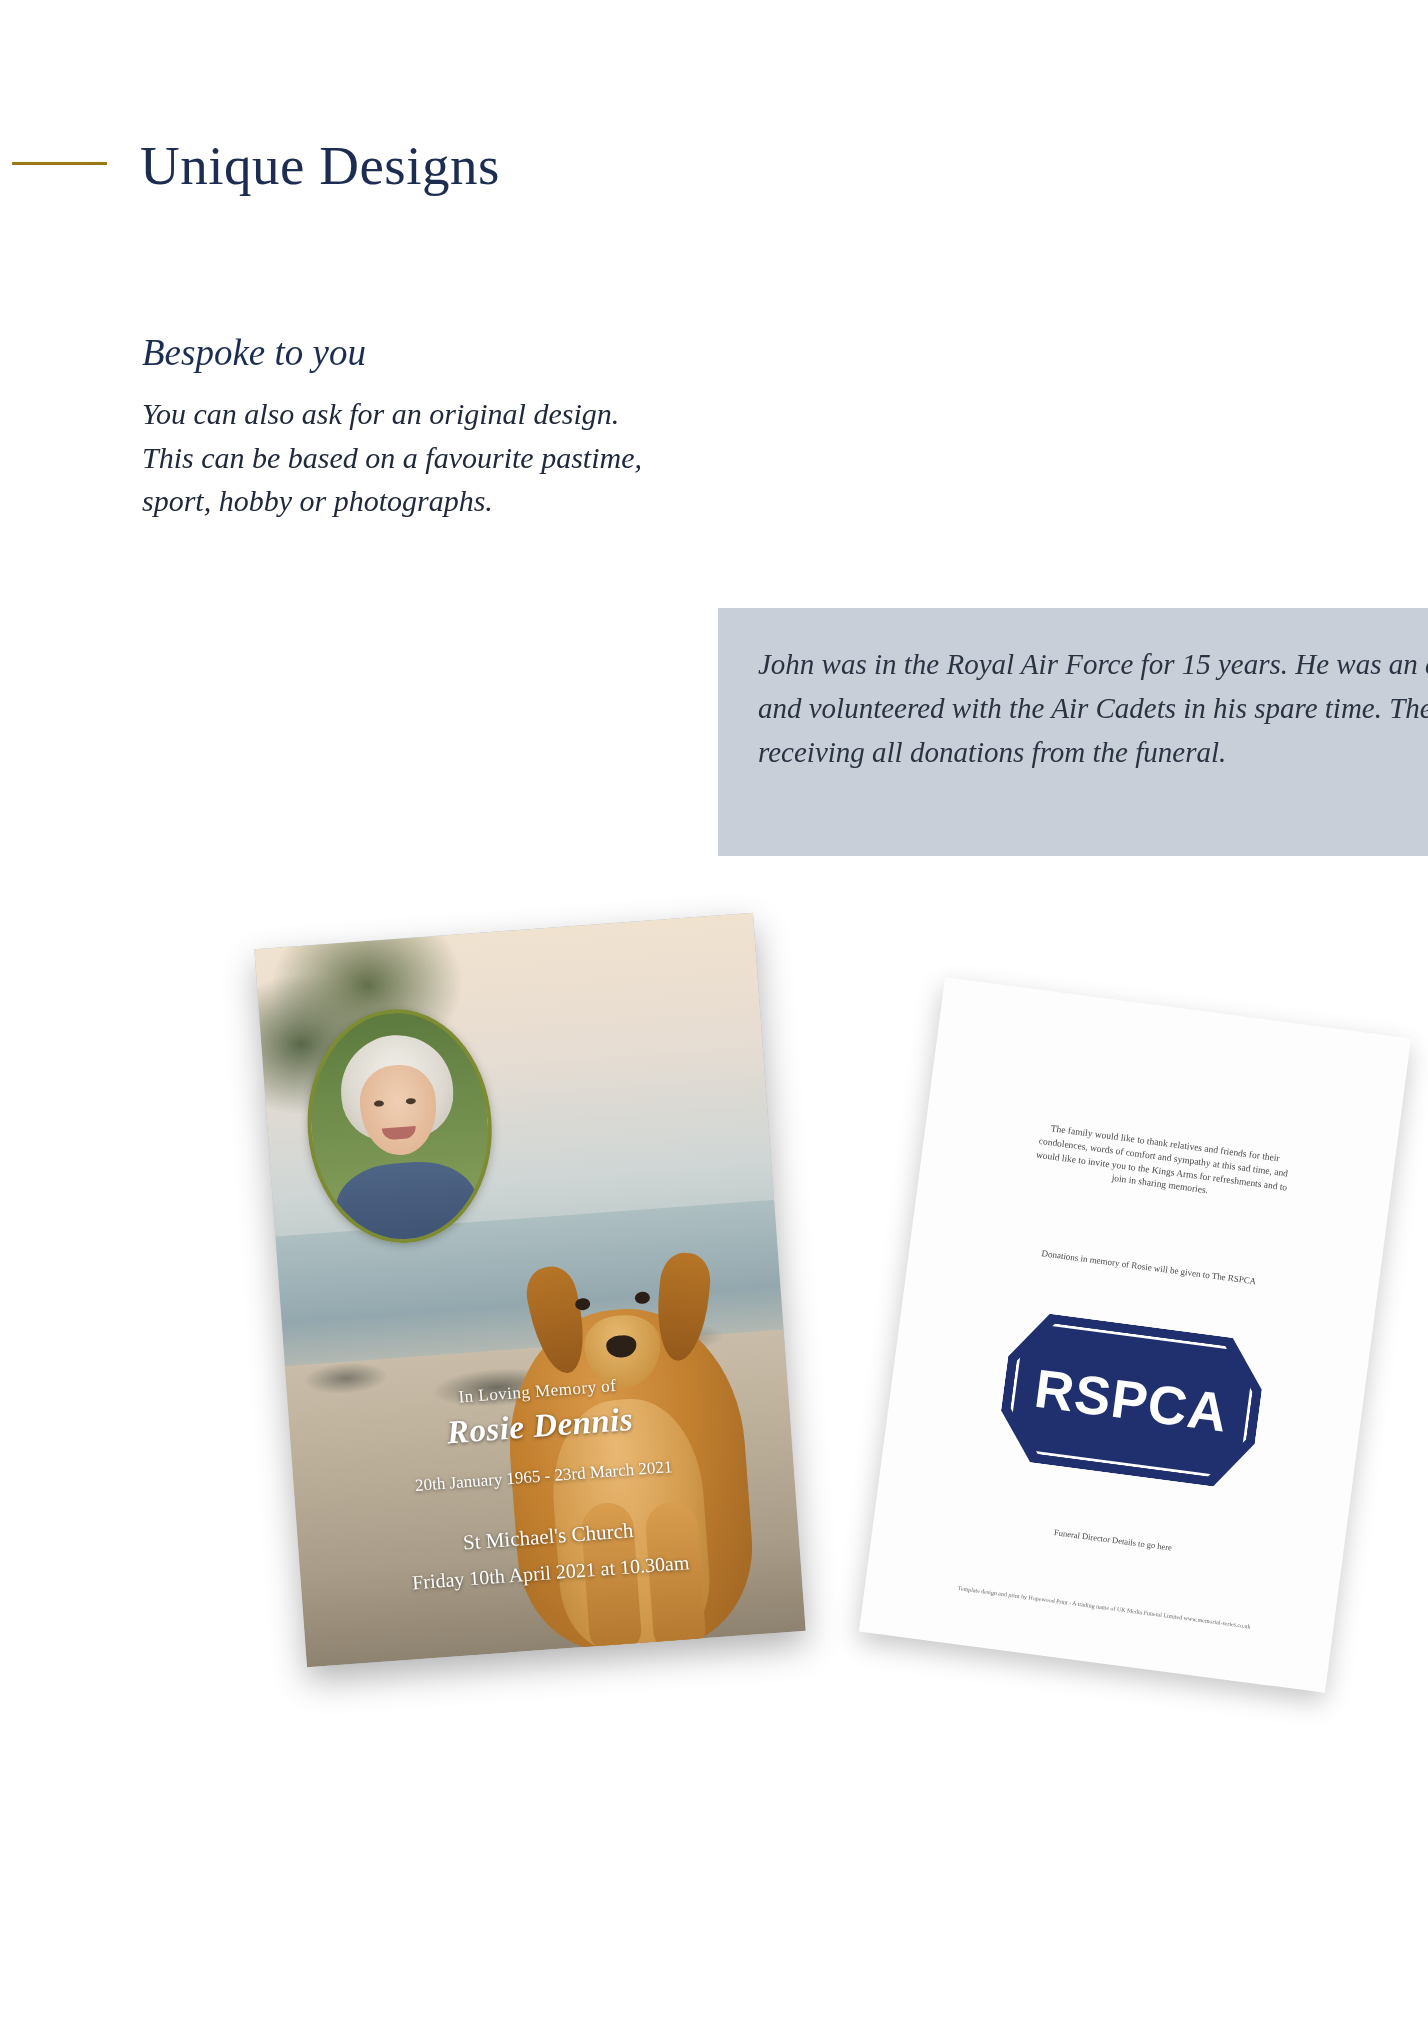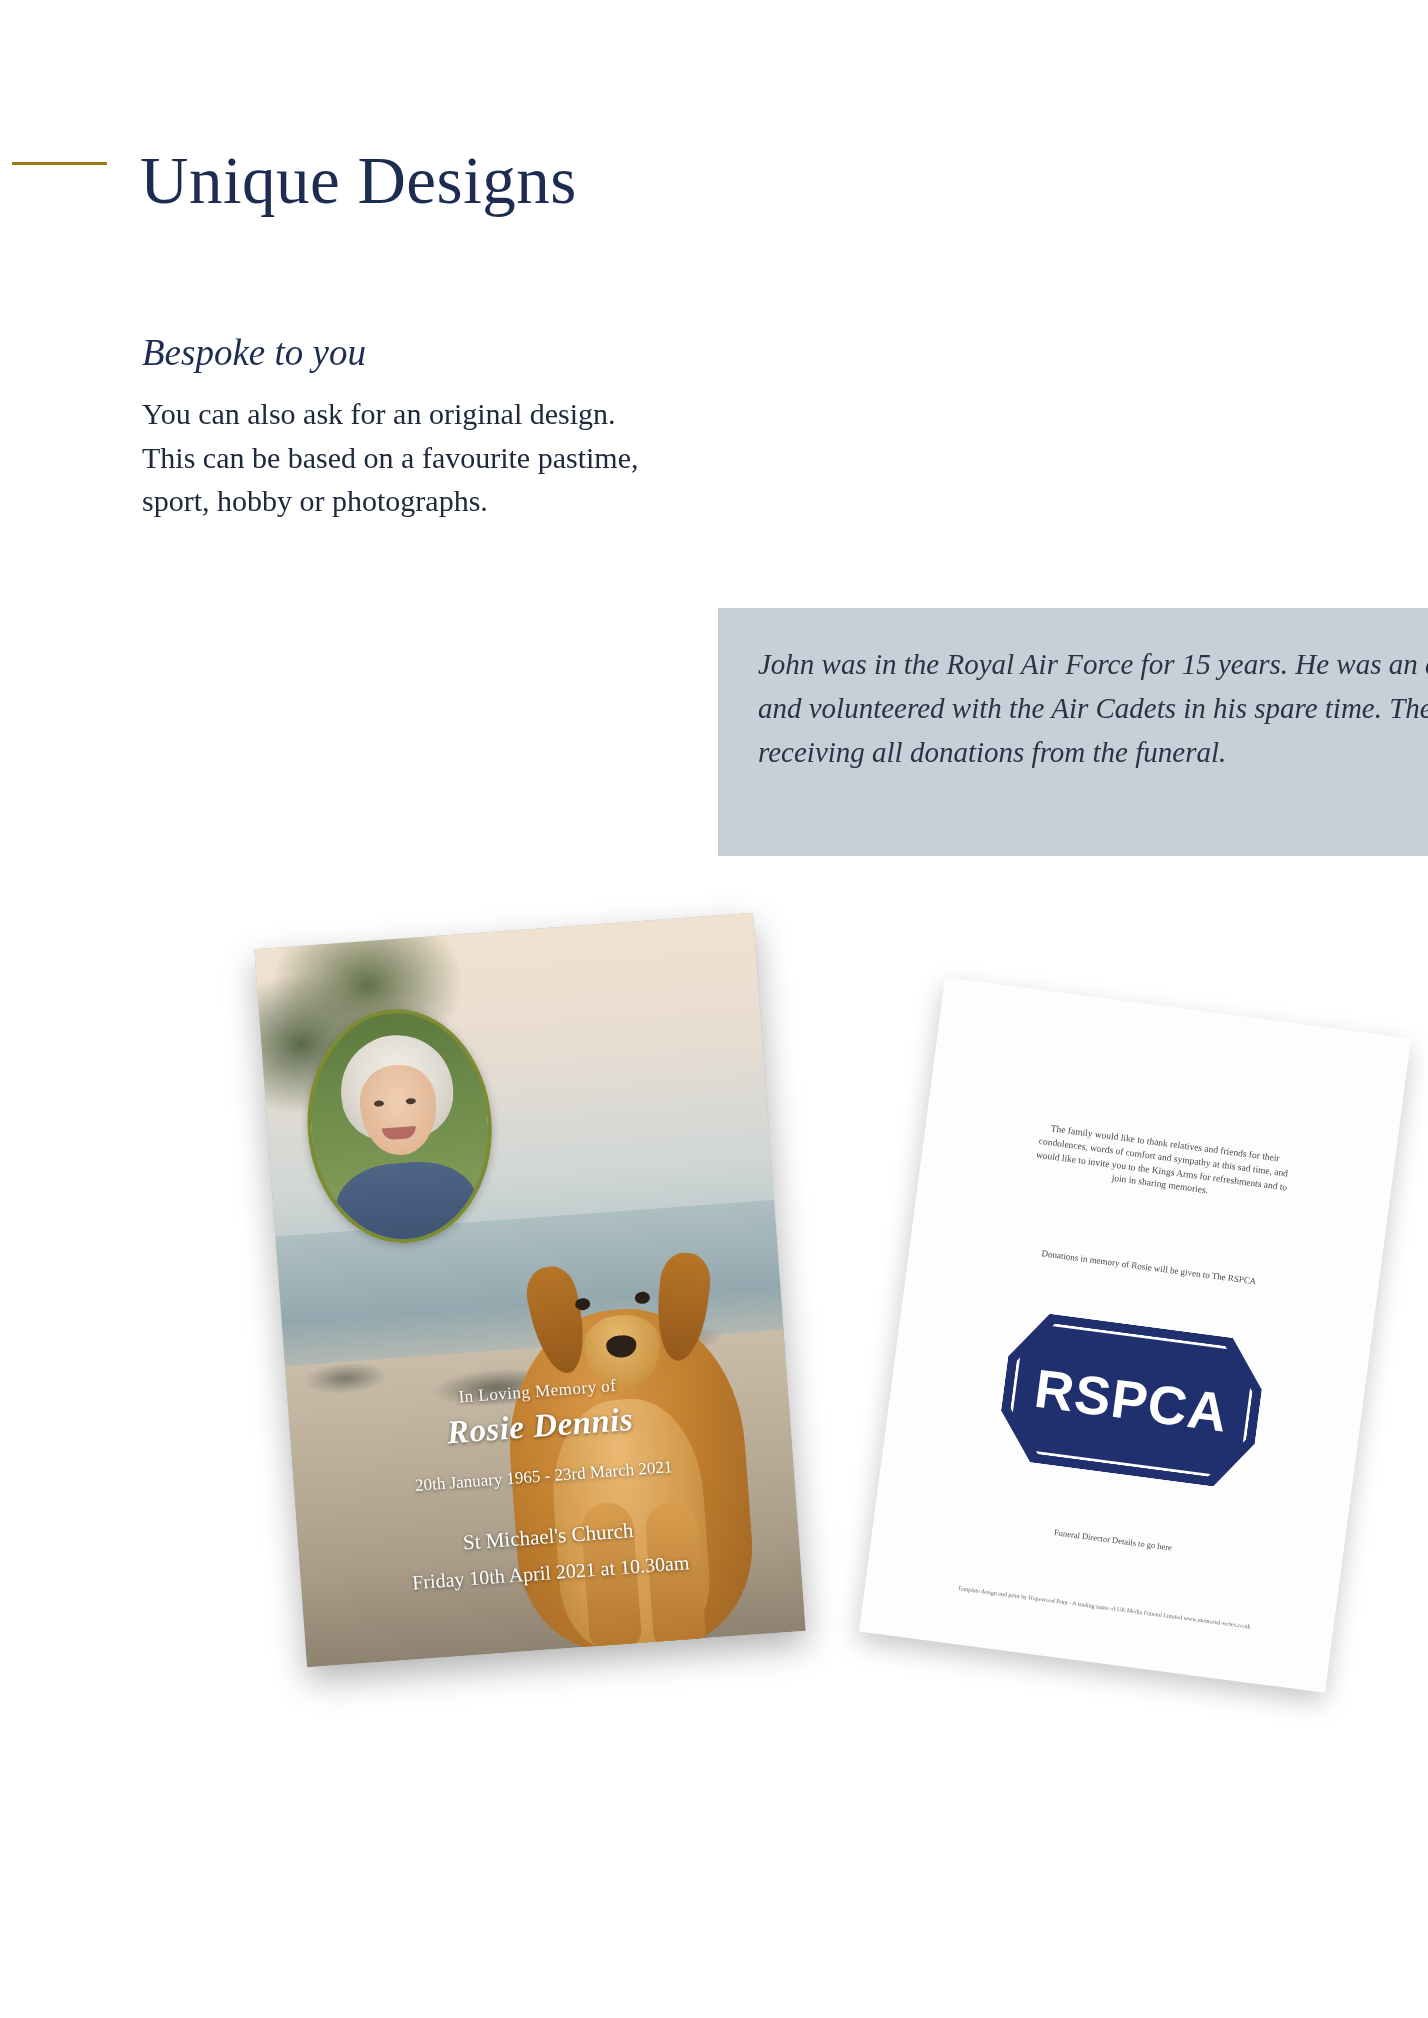--- a/index.html
+++ b/index.html
@@ -22,21 +22,21 @@
     left: 12px;
     top: 162px;
     width: 95px;
     height: 3px;
     background: #9a7a14;
   }
   .page-title {
     position: absolute;
     left: 140px;
     top: 100px;
-    font-size: 67px;
+    font-size: 55px;
     line-height: 1.05;
     font-weight: 400;
     color: #1d2d52;
     letter-spacing: 0.5px;
     white-space: nowrap;
   }
 
   .subtitle {
     position: absolute;
     left: 142px;
@@ -49,21 +49,21 @@
   }
 
   .body-copy {
     position: absolute;
     left: 142px;
     top: 392px;
     font-size: 30px;
     line-height: 1.45;
     color: #20293b;
   }
-  .body-copy div { white-space: nowrap; }
+  .body-copy div { white-space: nowrap; font-style: italic; }
 
   
   .quote-panel {
     position: absolute;
     left: 718px;
     top: 608px;
     width: 760px;
     height: 248px;
     background: #c9cfd8;
     overflow: hidden;

